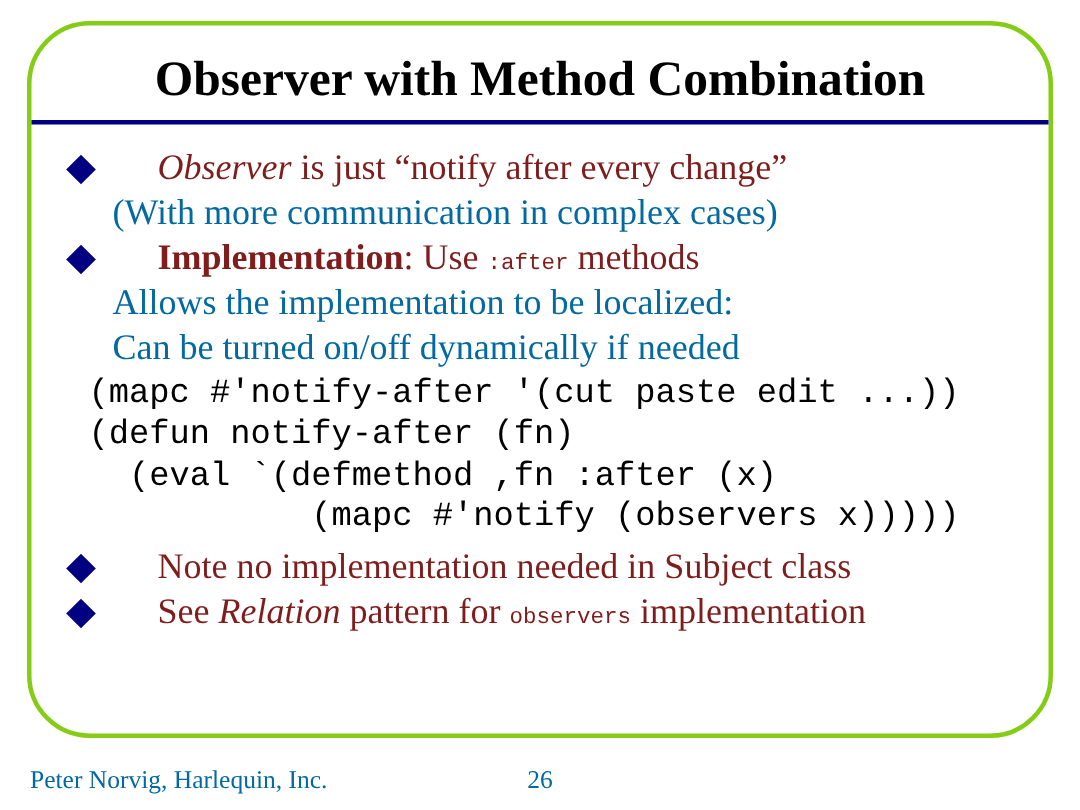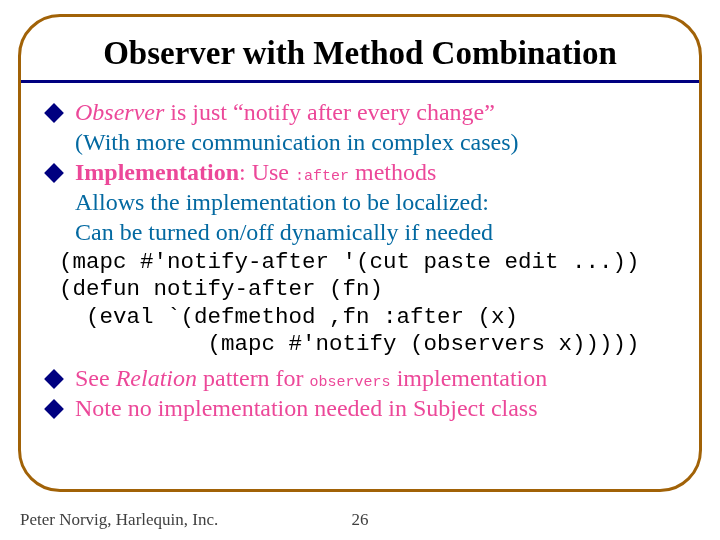--- a/index.html
+++ b/index.html
@@ -9,41 +9,42 @@
     background: #fff;
     font-family: "Times New Roman", Times, serif;
     position: relative;
   }
   .frame {
     position: absolute;
     top: 14px;
     left: 18px;
     width: 684px;
     height: 478px;
-    border: 3px solid #a16207;
+    border: 3px solid #84cc16;
     border-radius: 42px;
     padding: 18px 26px 14px 26px;
   }
   .title {
     font-size: 33px;
     text-align: center;
     margin-bottom: 8px;
     color: #000;
   }
   .rule {
     border: none;
     border-top: 3px solid #000080;
     margin: 0 -26px 14px -26px;
   }
   .bullet-row {
     display: flex;
     align-items: flex-start;
     font-size: 24px;
     line-height: 1.25;
-    color: #ec4899;
+    color: #7f1d1d;
+    gap: 30px;
   }
   .cont {
     font-size: 24px;
     line-height: 1.25;
     padding-left: 28px;
     color: #0369a1;
   }
   .diamond {
     width: 14px;
     height: 14px;
@@ -68,21 +69,21 @@
     margin: 2px 0 4px 12px;
   }
   .footer {
     position: absolute;
     bottom: 10px;
     left: 20px;
     right: 20px;
     display: flex;
     justify-content: space-between;
     font-size: 17px;
-    color: #404040;
+    color: #0369a1;
   }
   .footer-center { position: absolute; left: 0; right: 0; text-align: center; }
 </style>
 </head>
 <body>
 
 <div class="frame">
   <h1 class="title">Observer with Method Combination</h1>
   <hr class="rule">
 
@@ -103,27 +104,27 @@
   <div class="cont">Allows the implementation to be localized:</div>
   <div class="cont">Can be turned on/off dynamically if needed</div>
 
   <div class="code-block">(mapc #'notify-after '(cut paste edit ...))
 (defun notify-after (fn)
   (eval `(defmethod ,fn :after (x)
            (mapc #'notify (observers x)))))</div>
 
   <div class="bullet-row">
     <div class="diamond"></div>
-    <div>
-      <span>See </span><span class="ital">Relation</span><span> pattern for </span><span class="code-inline">observers</span><span> implementation</span>
-    </div>
+    <div>Note no implementation needed in Subject class</div>
   </div>
 
   <div class="bullet-row">
     <div class="diamond"></div>
-    <div>Note no implementation needed in Subject class</div>
+    <div>
+      <span>See </span><span class="ital">Relation</span><span> pattern for </span><span class="code-inline">observers</span><span> implementation</span>
+    </div>
   </div>
 </div>
 
 <div class="footer">
   <span>Peter Norvig, Harlequin, Inc.</span>
   <span class="footer-center">26</span>
 </div>
 
 </body></html>

